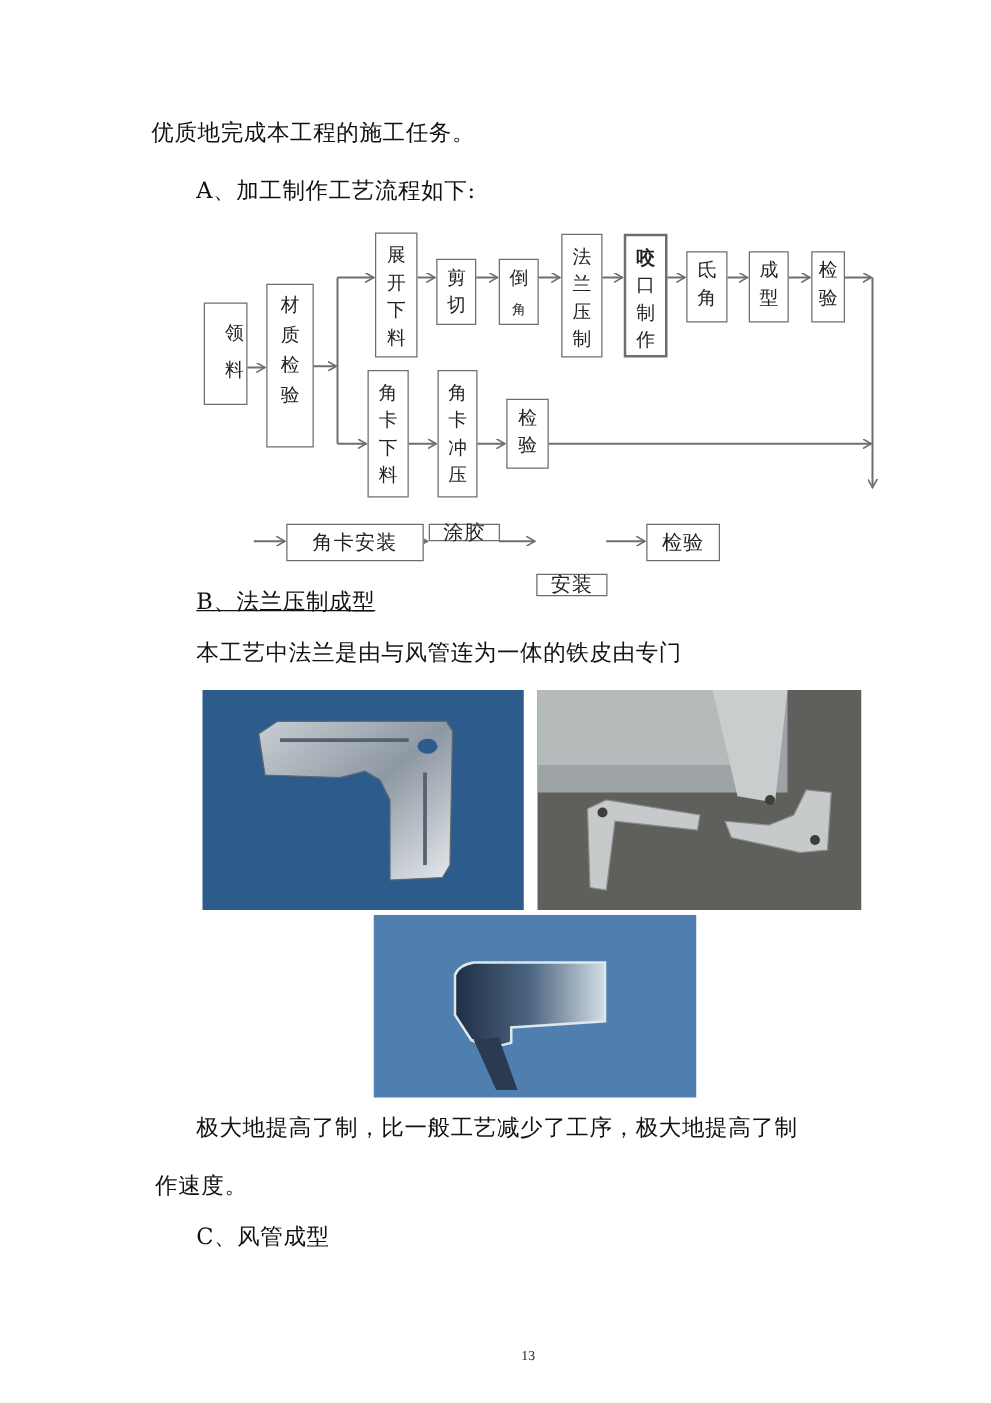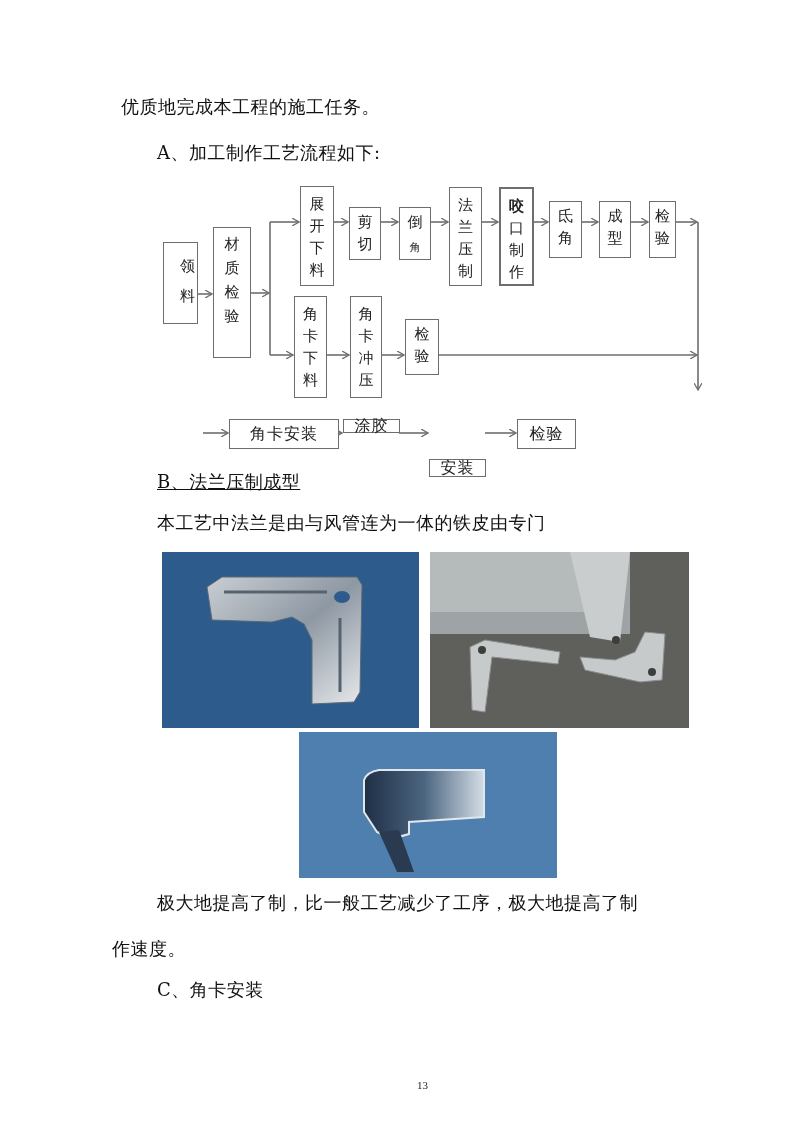--- a/index.html
+++ b/index.html
@@ -174,16 +174,16 @@
           <stop offset="0.5" stop-color="#4b6580"></stop>
           <stop offset="1" stop-color="#d4dde6"></stop>
       </linearGradient>
     </defs>
     <path d="M65,48 Q68,40 80,38 L185,38 L185,85 L110,90 L110,102 Q95,108 78,100 L65,80 Z" fill="url(#m3)" stroke="#dfe6ec" stroke-width="2"></path>
     <path d="M80,100 L98,140 L115,140 L100,98 Z" fill="#2a3a50"></path>
   </svg>
 </div>
 
 <div class="para" style="left:157px; top:891px;">极大地提高了制，比一般工艺减少了工序，极大地提高了制</div>
-<div class="para" style="left:112px; top:937px;">作速度。</div>
-<div class="para" style="left:157px; top:978px;">C、角卡安装</div>
+<div class="para" style="left:124px; top:937px;">作速度。</div>
+<div class="para" style="left:157px; top:978px;">C、风管成型</div>
 
 <div class="page-num">13</div>
 
 </body></html>

